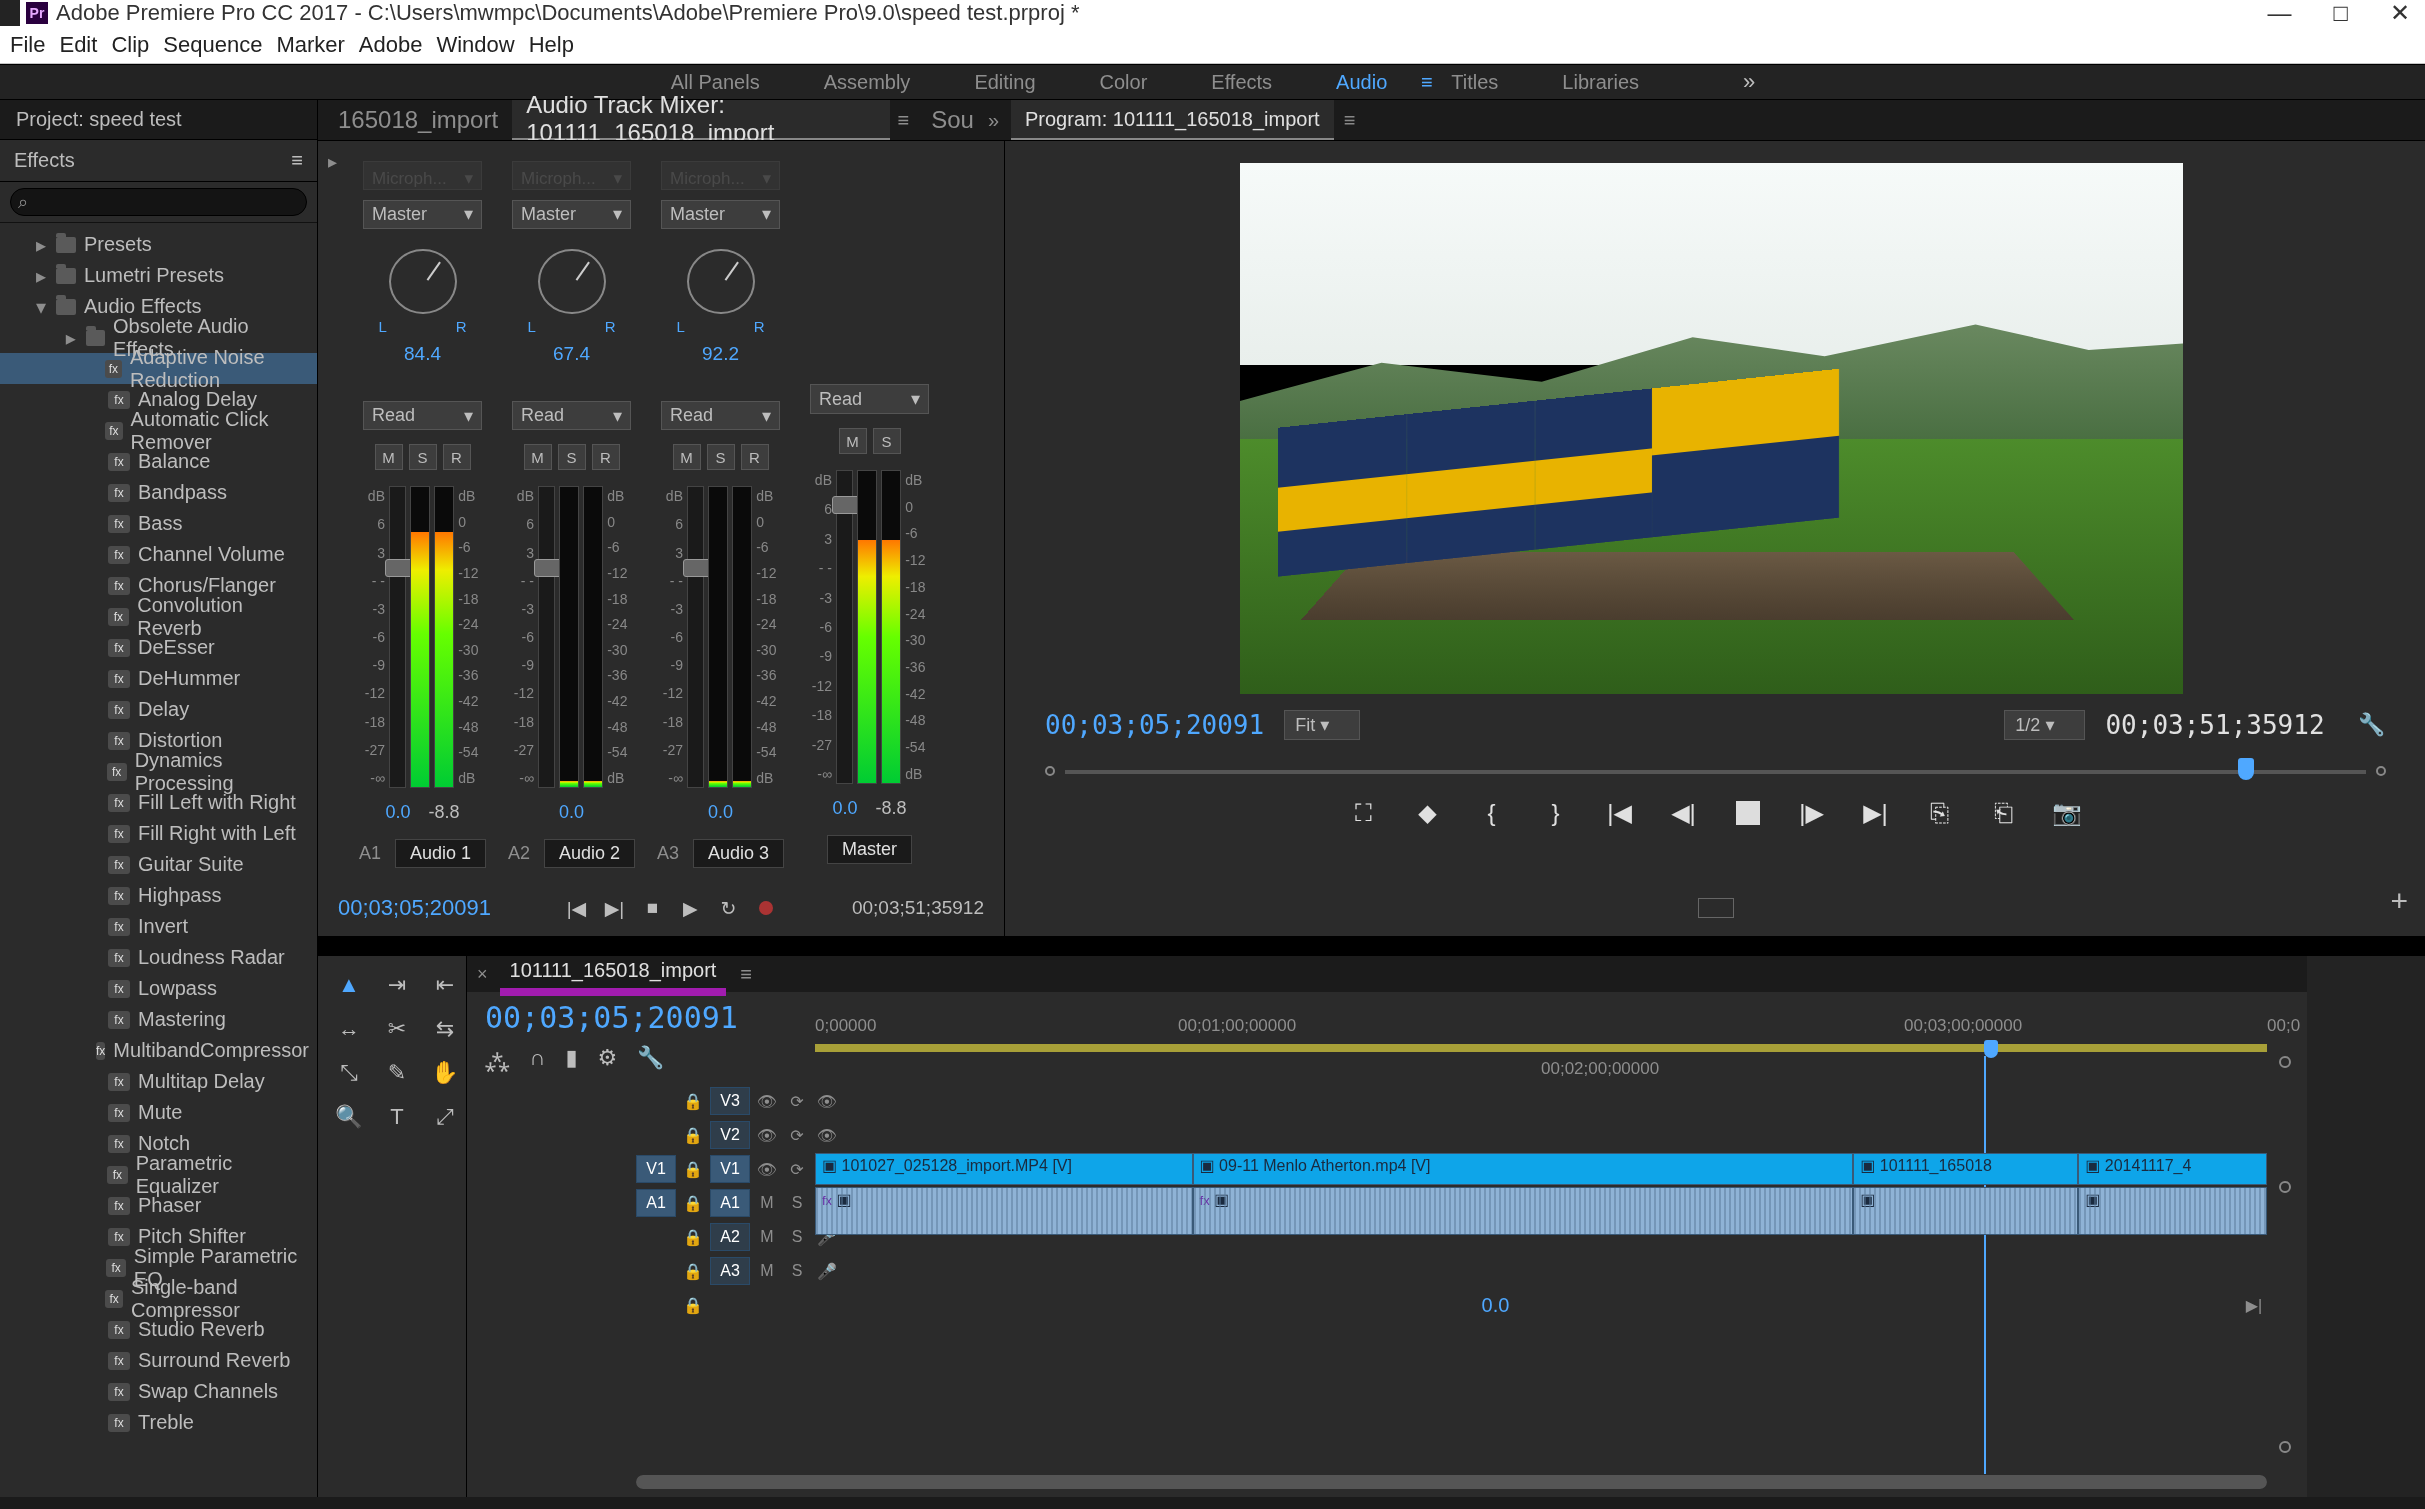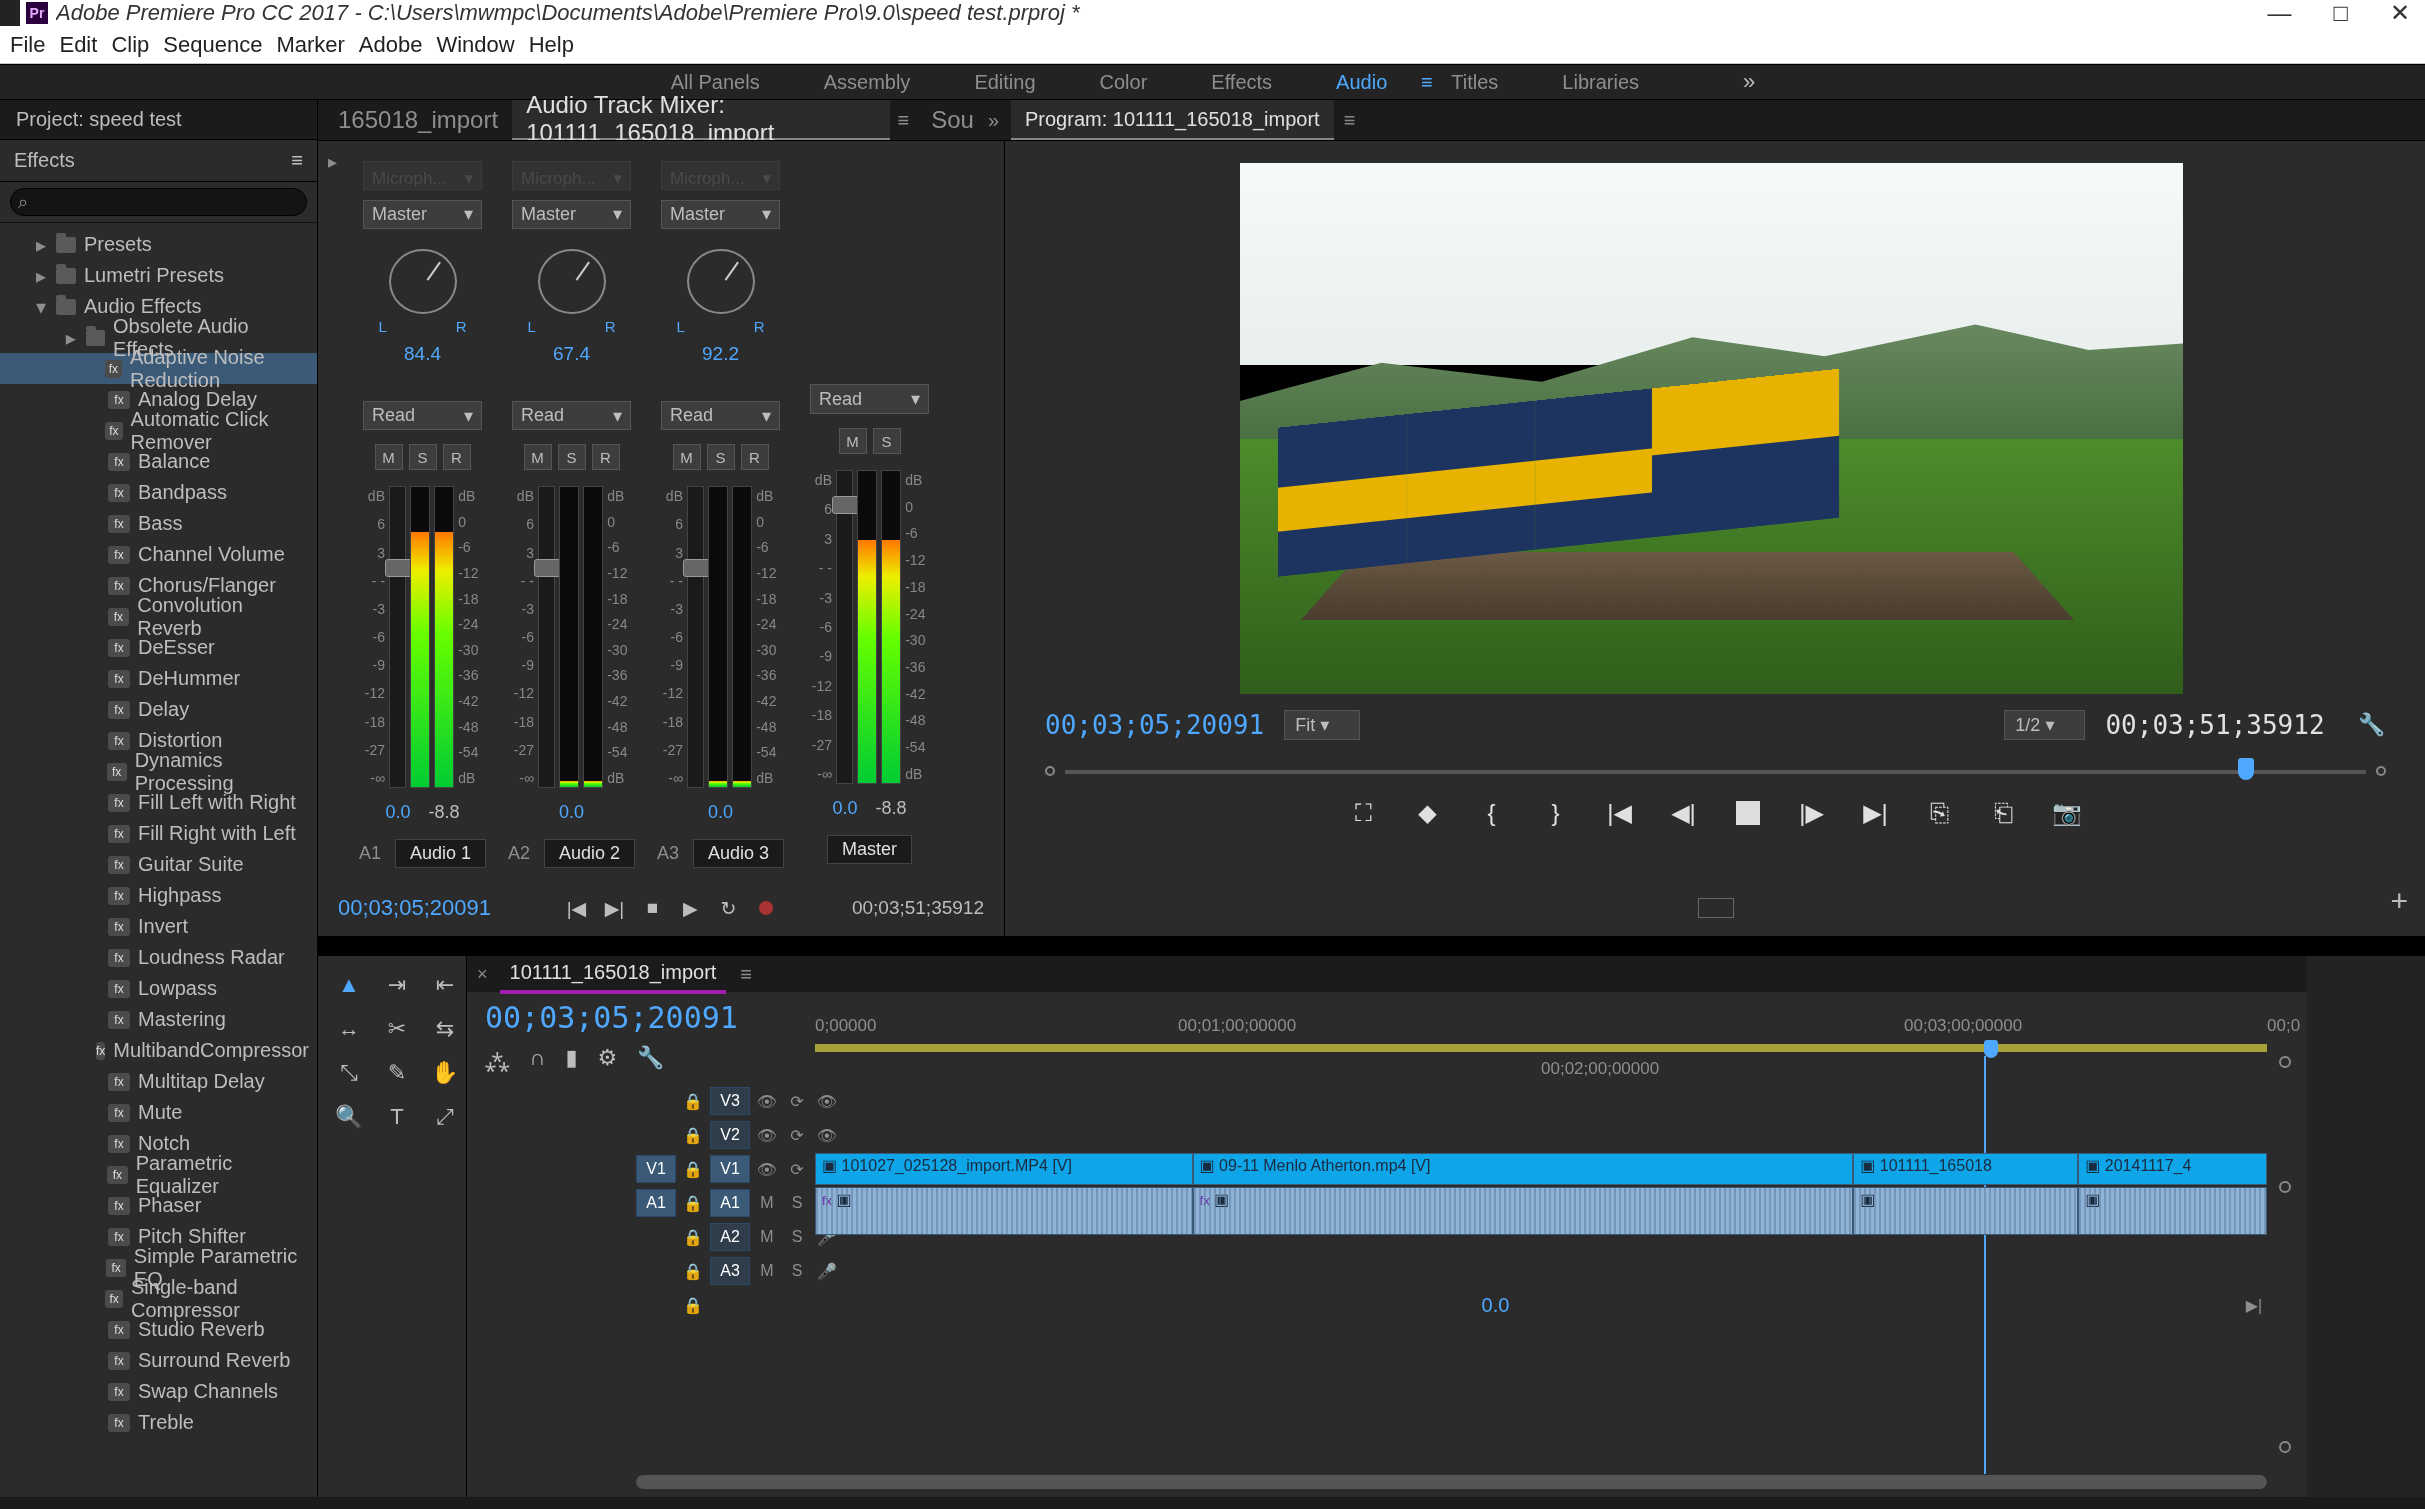--- a/index.html
+++ b/index.html
@@ -5,21 +5,21 @@
 * { margin:0; padding:0; box-sizing:border-box; font-family:"Segoe UI",Tahoma,sans-serif; -webkit-user-select:none; user-select:none; }
 html,body { background:#fff; width:2426px; height:1509px; overflow:hidden; }
 :root{
  --bg0:#1b1b1b; --bg1:#232323; --bg2:#2b2b2b; --bg3:#323232; --bg4:#3a3a3a;
  --text0:#e0e0e0; --text1:#bdbdbd; --text2:#8e8e8e; --accent:#2d8ceb; --accent2:#4fa8ff;
  --tc:#00c0ff;
 }
 .app { position:absolute; left:0; top:0; width:2426px; height:1509px; background:var(--bg1); color:var(--text1); font-size:20px; }
 .titlebar{ height:26px; background:#fff; color:#333; display:flex; align-items:center; padding:0 6px; font-size:22px;margin-left:20px;}
 .titlebar .pr-icon{ width:22px; height:22px; background:#2a003f; color:#e6a8ff; font-weight:bold; font-size:14px; display:flex; align-items:center; justify-content:center; margin-right:8px;font-family:Arial;}
-.titlebar .title{ flex:1; white-space:nowrap; overflow:hidden;font-style:italic; }
+.titlebar .title{ flex:1; white-space:nowrap; overflow:hidden; }
 .titlebar .winbtns{ display:flex; gap:42px; padding-right:10px; color:#333; font-size:24px;}
 .menubar{ height:38px; background:#fff; color:#222; display:flex; gap:14px; align-items:center; padding:0 10px; font-size:22px; border-bottom:1px solid #c5c5c5;}
 .workspace-bar{ height:36px; background:var(--bg1); display:flex; align-items:center; justify-content:center; gap:64px; color:var(--text2); border-top:1px solid #000; border-bottom:1px solid #000;}
 .workspace-bar .ws{ font-size:20px; cursor:pointer; }
 .workspace-bar .ws.active{ color:var(--accent2); }
 .workspace-bar .overflow{ color:var(--text1); font-size:22px; margin-left:40px;}
 .workspace-bar .align-icon{ position:absolute; left:1421px; color:var(--accent2);}
 
 .layout{ position:absolute; top:100px; left:0; right:0; bottom:12px; display:grid; grid-template-columns:318px 687px 1421px; grid-template-rows:40px 796px 20px 1fr;}
 
@@ -114,21 +114,21 @@
 .prog-btnedit{ position:absolute; left:50%; bottom:18px; transform:translateX(-50%); width:36px; height:20px; border:1px solid #666;}
 
 .divider-row{ grid-column:2 / span 2; grid-row:3; background:#000;}
 
 .tools{ grid-column:2; grid-row:4; width:149px; background:var(--bg2); border-right:1px solid #000; display:grid; grid-template-columns:repeat(3,46px); grid-auto-rows:42px; gap:2px; padding:8px; align-content:start;}
 .tools .t{ display:flex; align-items:center; justify-content:center; color:var(--text1); font-size:22px; cursor:pointer;}
 .tools .t.active{ color:var(--accent2);}
 .timeline-wrap{ grid-column:2 / span 2; grid-row:4; margin-left:149px; margin-right:119px; background:var(--bg2); position:relative;}
 .tl-tabs{ height:36px; background:var(--bg0); display:flex; align-items:center; padding:0 10px; gap:6px;}
 .tl-tabs .x{ color:var(--text2); font-size:18px; margin-right:6px;}
-.tl-tabs .tab{ color:var(--text0); border-bottom:4px solid #a21caf; padding:6px 10px;}
+.tl-tabs .tab{ color:var(--text0); border-bottom:8px solid #a21caf; padding:6px 10px;}
 .tl-tabs .m{ color:var(--text2); margin-left:8px;}
 .tl-head{ position:absolute; left:18px; top:44px;}
 .tl-head .tc{ color:var(--accent2); font-size:30px; font-family:Consolas,monospace;}
 .tl-head .hicons{ display:flex; gap:20px; margin-top:10px; color:var(--text1); font-size:22px;}
 .tl-head .hicons .i{ cursor:pointer;}
 .tl-ruler{ position:absolute; left:348px; right:40px; top:60px; height:40px; color:var(--text2); font-size:17px;}
 .tl-ruler .tick{ position:absolute; top:0;}
 .tl-ruler .line{ position:absolute; top:28px; left:0; right:0; height:2px; background:#555;}
 .tl-ruler .inout{ position:absolute; top:28px; height:8px; background:#a8a038;}
 .tl-ruler .ph{ position:absolute; top:24px; width:14px; height:18px; background:#4fa8ff; border-radius:3px 3px 7px 7px;}

